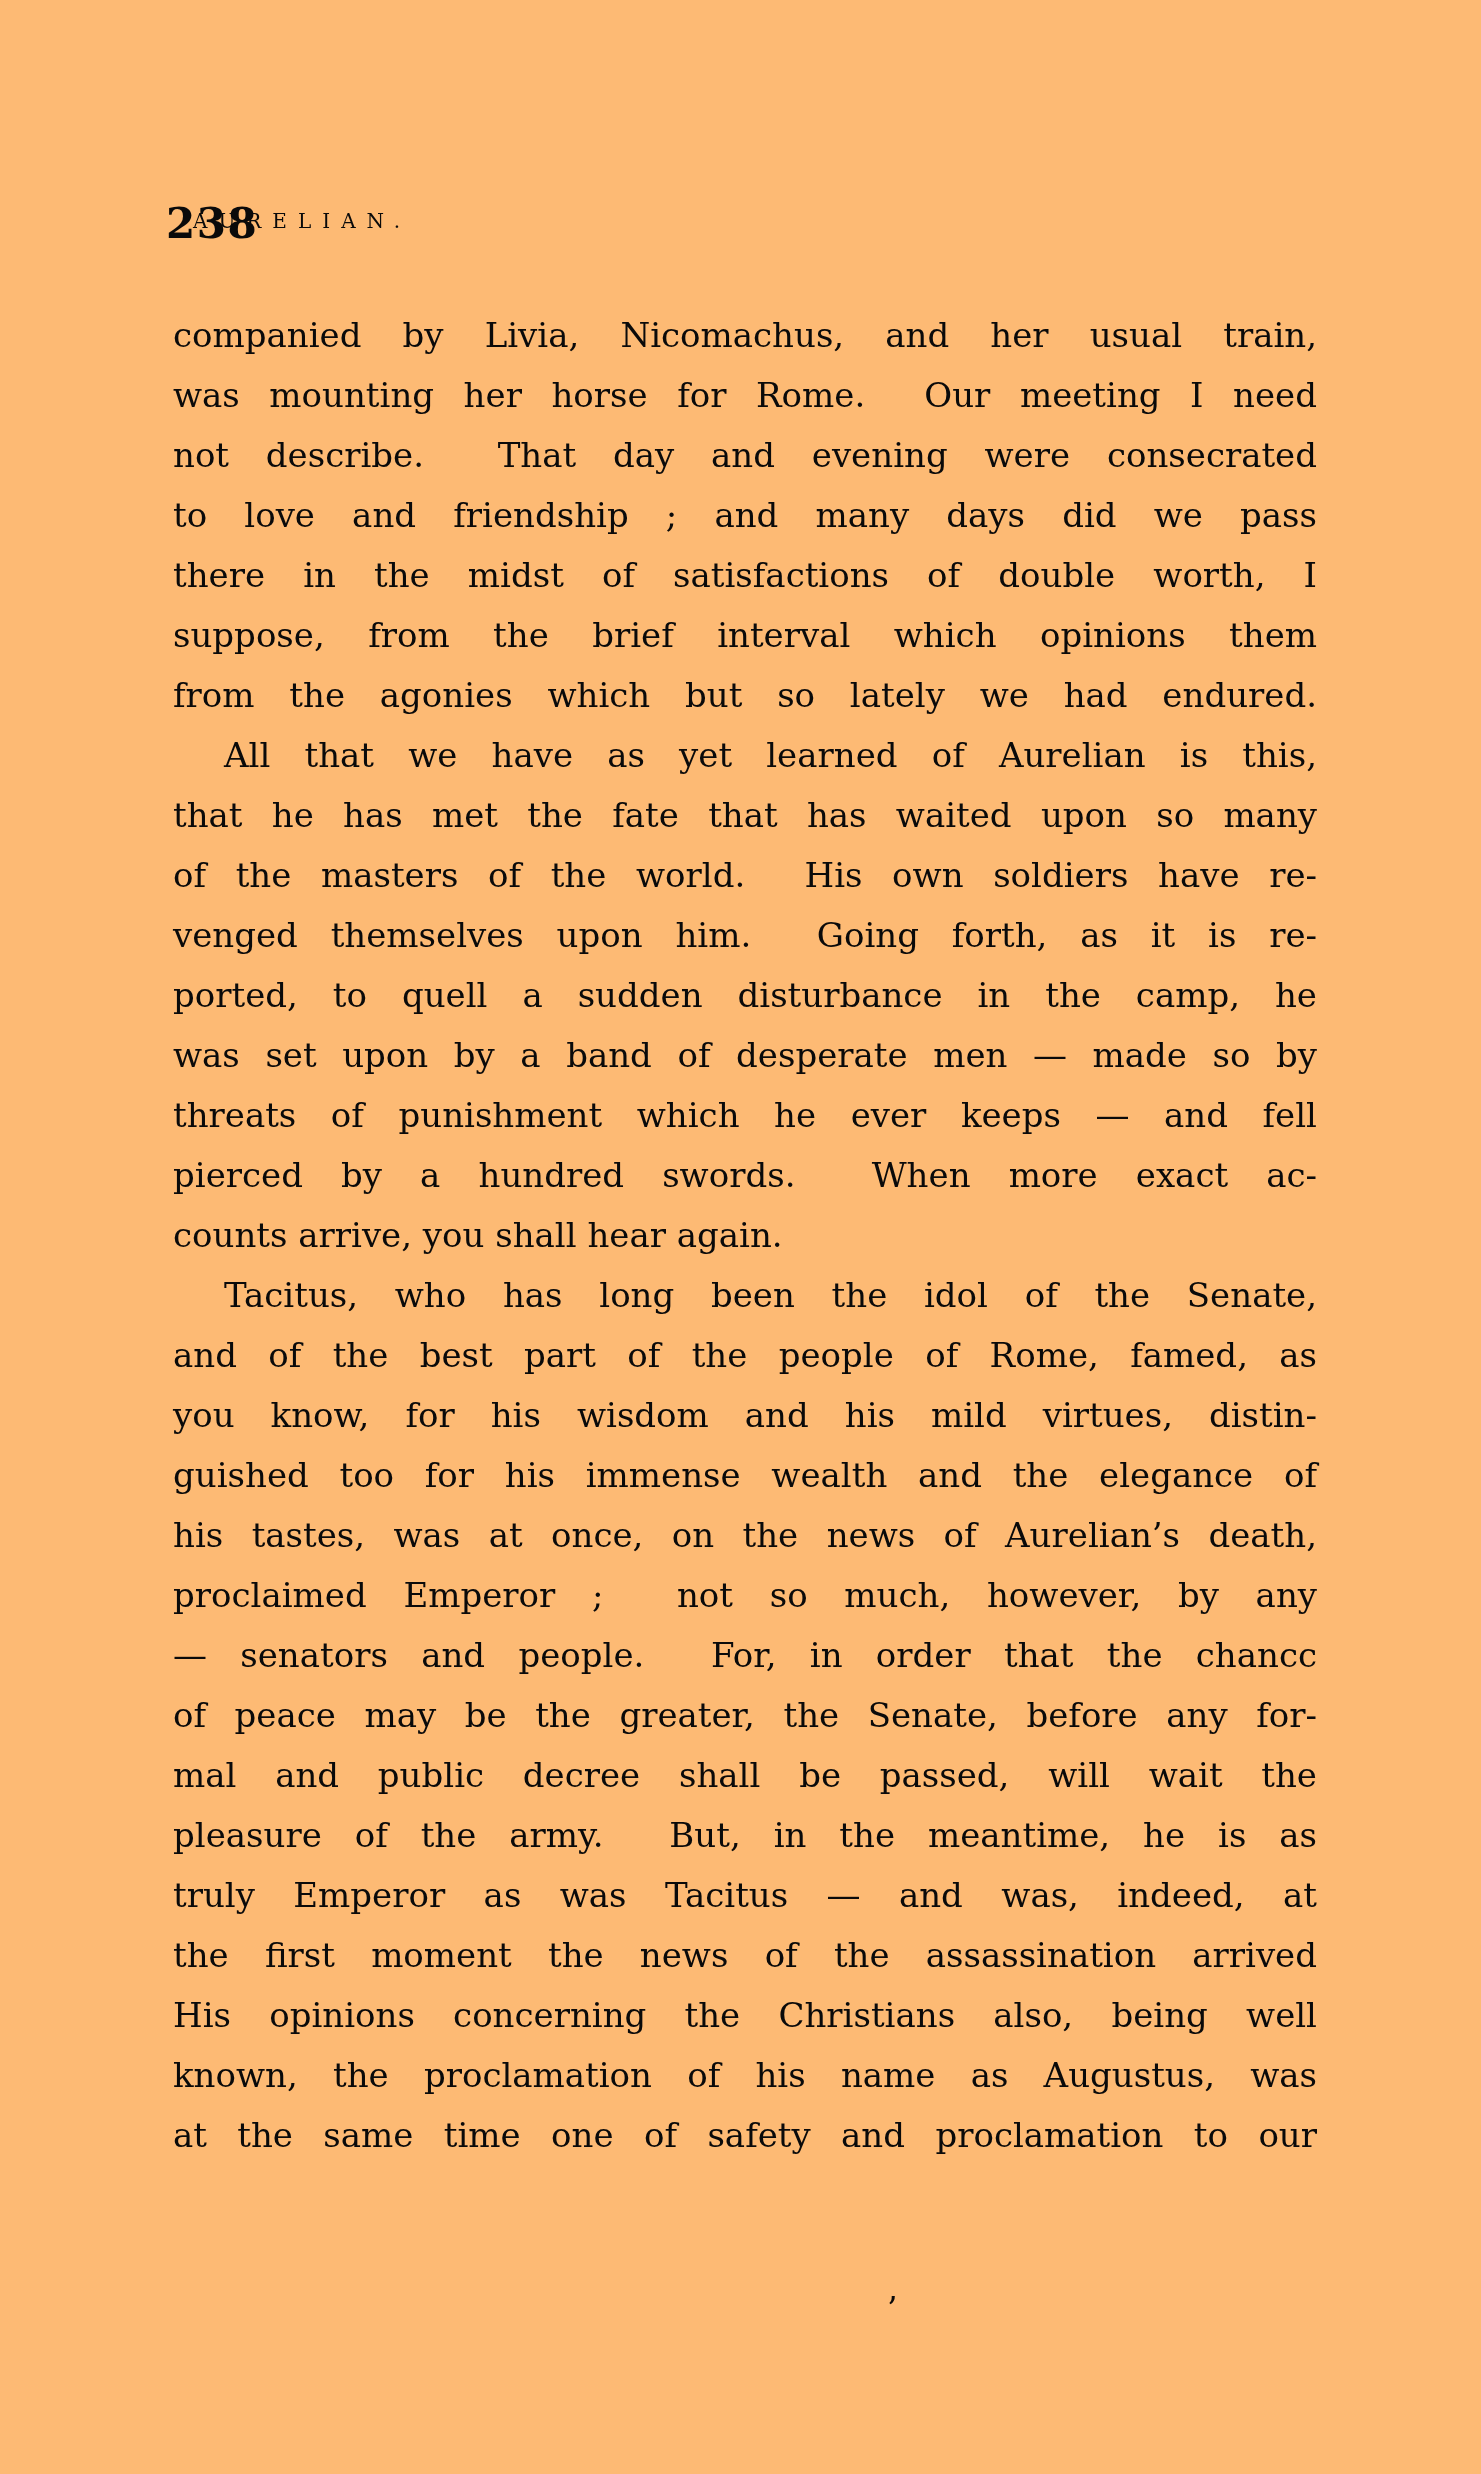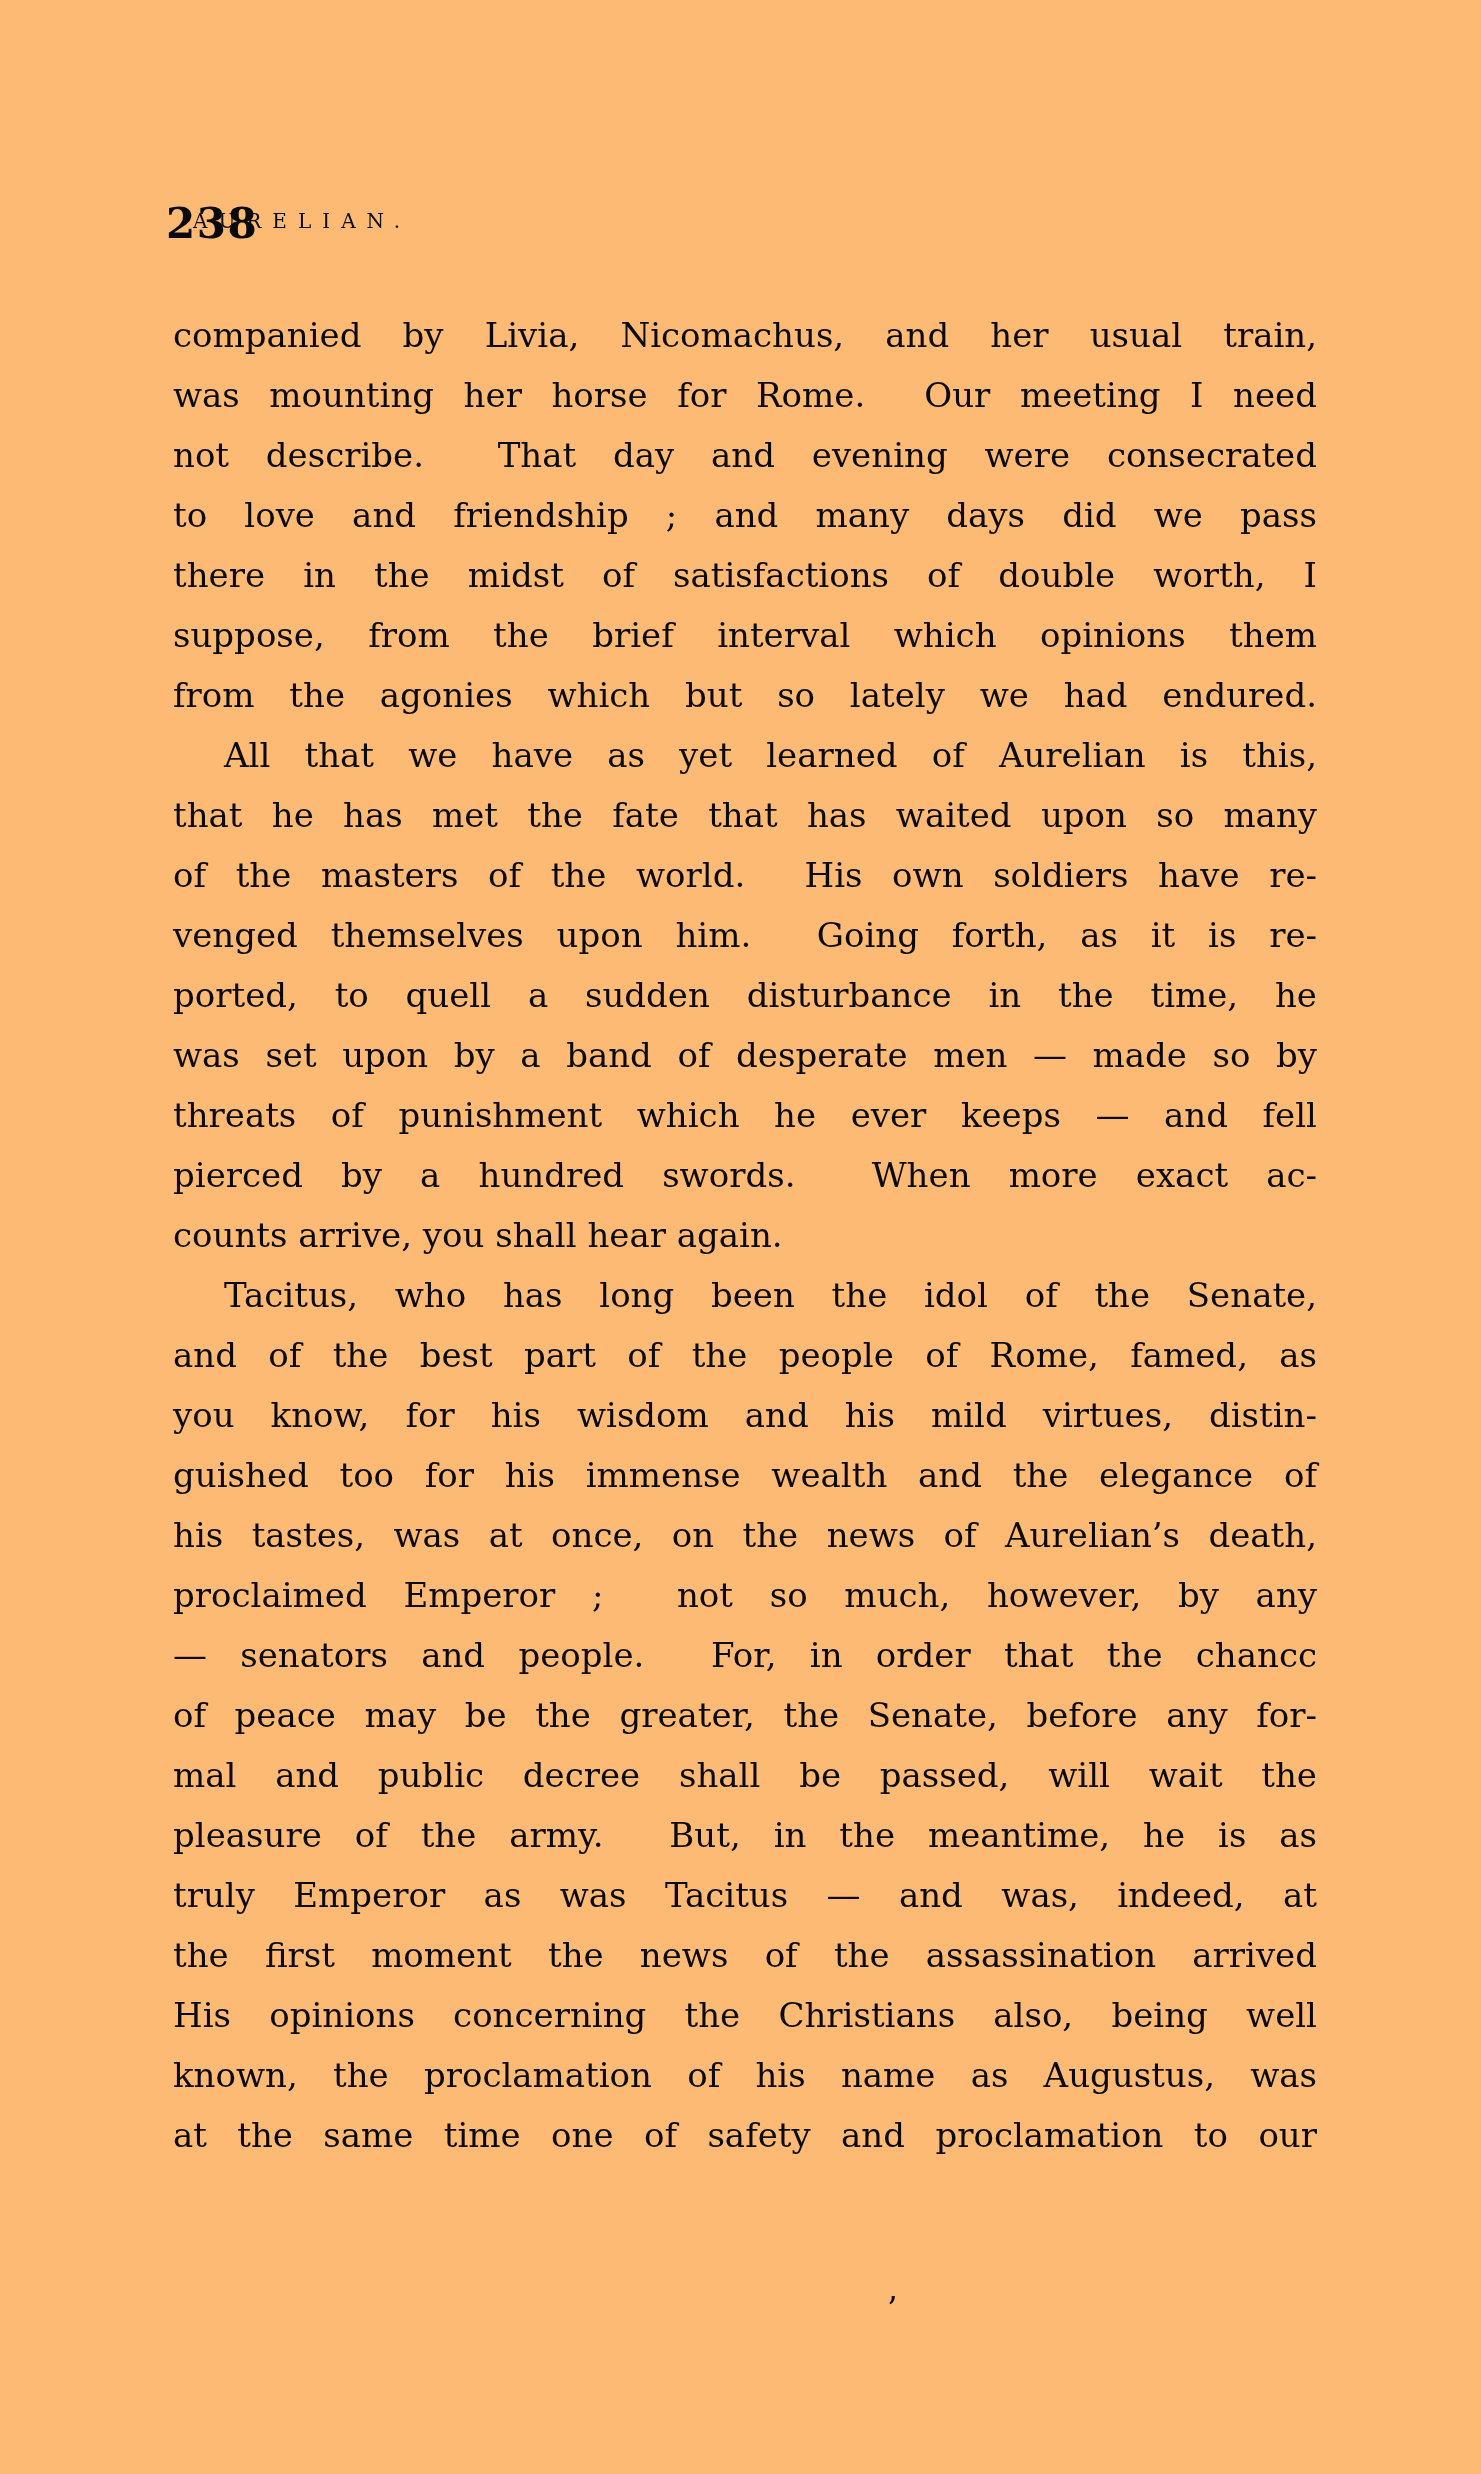--- a/index.html
+++ b/index.html
@@ -91,21 +91,21 @@
       <div class="line">there in the midst of satisfactions of double worth, I</div>
       <div class="line">suppose, from the brief interval which opinions them</div>
       <div class="line">from the agonies which but so lately we had endured.</div>
     </div>
 
     <div>
       <div class="line indent">All that we have as yet learned of Aurelian is this,</div>
       <div class="line">that he has met the fate that has waited upon so many</div>
       <div class="line">of the masters of the world.&nbsp; His own soldiers have re-</div>
       <div class="line">venged themselves upon him.&nbsp; Going forth, as it is re-</div>
-      <div class="line">ported, to quell a sudden disturbance in the time, he</div>
+      <div class="line">ported, to quell a sudden disturbance in the camp, he</div>
       <div class="line">was set upon by a band of desperate men — made so by</div>
       <div class="line">threats of punishment which he ever keeps — and fell</div>
       <div class="line">pierced by a hundred swords.&nbsp; When more exact ac-</div>
       <div class="line short-last">counts arrive, you shall hear again.</div>
     </div>
 
     <div>
       <div class="line indent">Tacitus, who has long been the idol of the Senate,</div>
       <div class="line">and of the best part of the people of Rome, famed, as</div>
       <div class="line">you know, for his wisdom and his mild virtues, distin-</div>

